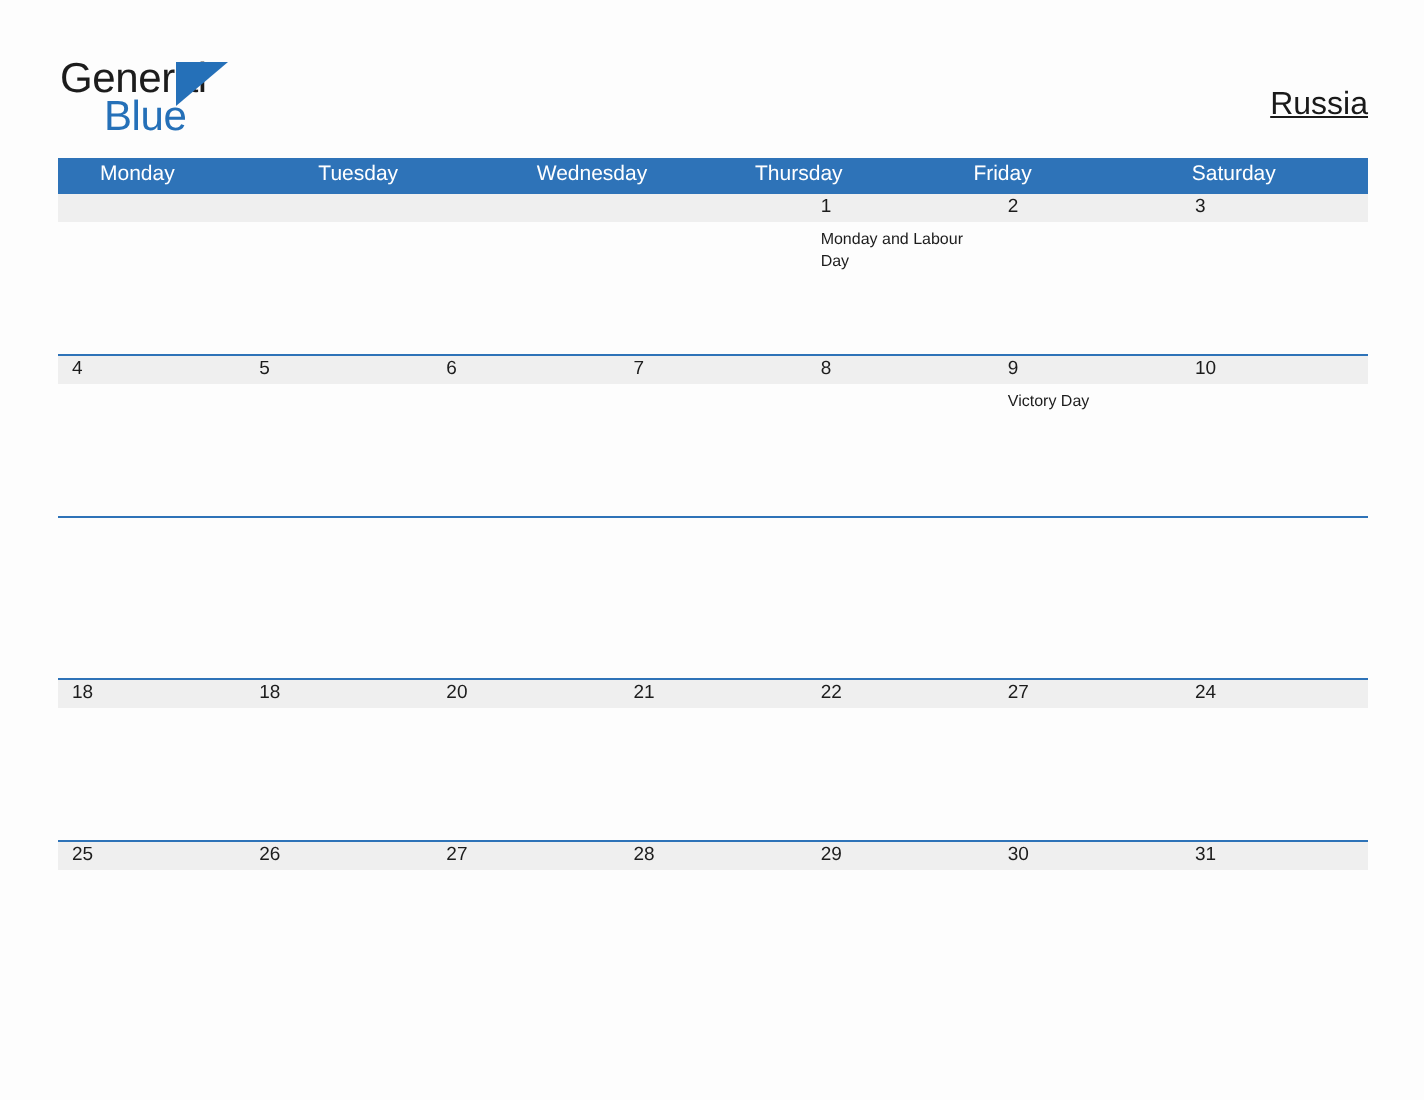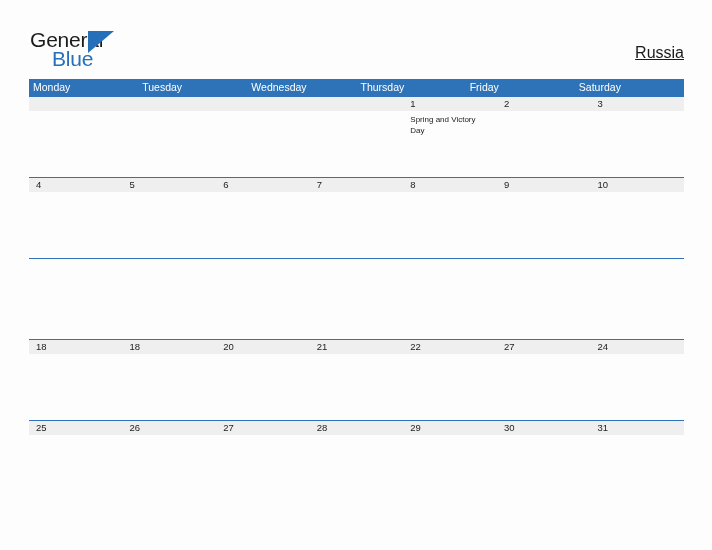--- a/index.html
+++ b/index.html
@@ -103,21 +103,21 @@
     display: flex;
     width: 655px;
     height: 17px;
     background: #2e73b8;
   }
   .weekday-cell {
     flex: 1 1 0;
     color: #ffffff;
     font-size: 10.5px;
     line-height: 17px;
-    padding-left: 4px;
+    padding-left: 21px;
     box-sizing: border-box;
     font-family: "Liberation Sans", sans-serif;
     white-space: nowrap;
   }
 
   .week-row {
     width: 655px;
     height: 81px;
     position: relative;
     border-top: 1.5px solid #2e73b8;
@@ -197,36 +197,45 @@
         <div class="date-cell"></div>
         <div class="date-cell">1</div>
         <div class="date-cell">2</div>
         <div class="date-cell">3</div>
       </div>
       <div class="event-band">
         <div class="event-cell"></div>
         <div class="event-cell"></div>
         <div class="event-cell"></div>
         <div class="event-cell"></div>
-        <div class="event-cell">Spring and Victory Day</div>
+        <div class="event-cell">Monday and Labour Day</div>
         <div class="event-cell"></div>
         <div class="event-cell"></div>
       </div>
     </div>
 
     <div class="week-row">
       <div class="date-band">
         <div class="date-cell">4</div>
         <div class="date-cell">5</div>
         <div class="date-cell">6</div>
         <div class="date-cell">7</div>
         <div class="date-cell">8</div>
         <div class="date-cell">9</div>
         <div class="date-cell">10</div>
       </div>
+      <div class="event-band">
+        <div class="event-cell"></div>
+        <div class="event-cell"></div>
+        <div class="event-cell"></div>
+        <div class="event-cell"></div>
+        <div class="event-cell"></div>
+        <div class="event-cell">Victory Day</div>
+        <div class="event-cell"></div>
+      </div>
     </div>
 
     <div class="week-row">
       <div class="event-band">
         <div class="event-cell"></div>
         <div class="event-cell"></div>
         <div class="event-cell"></div>
         <div class="event-cell"></div>
         <div class="event-cell"></div>
         <div class="event-cell"></div>

